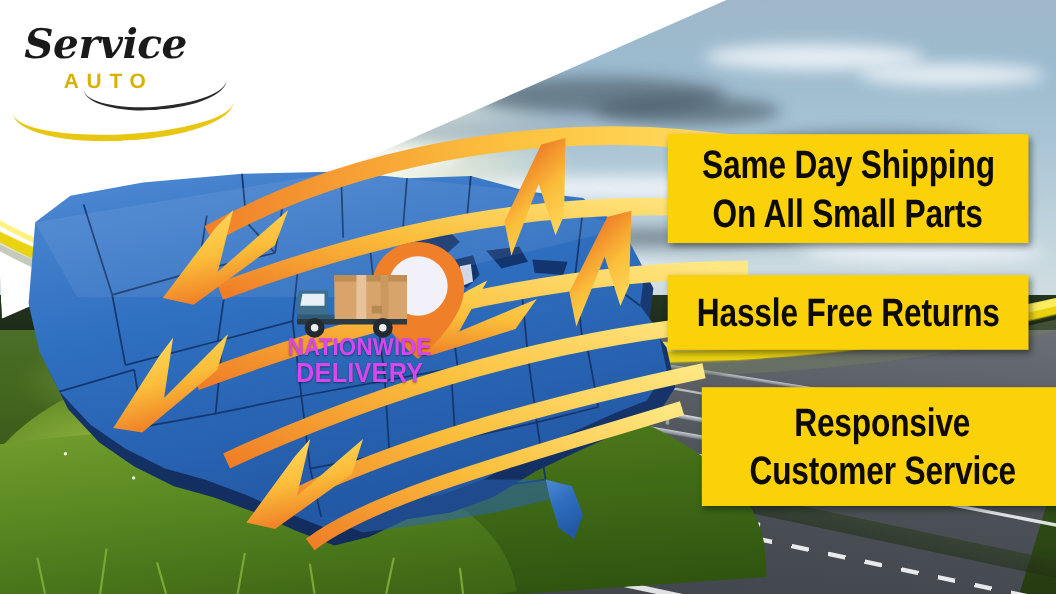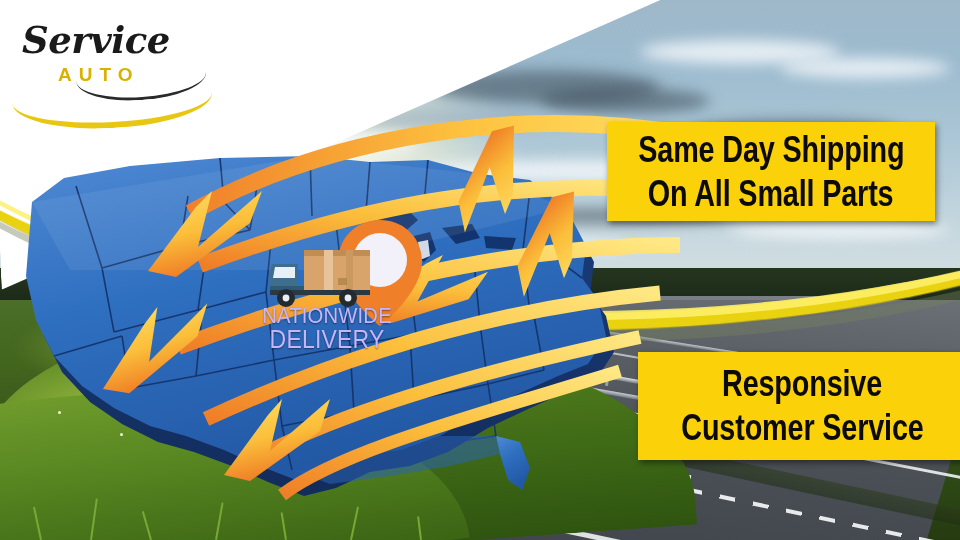--- a/index.html
+++ b/index.html
@@ -155,21 +155,21 @@
 
   
   .arrows{position:absolute;left:0;top:95px;width:700px;height:420px;pointer-events:none;}
   .arrows svg{display:block;width:100%;height:100%;overflow:visible;}
 
   
   .pinwrap{position:absolute;left:330px;top:218px;width:100px;height:110px;}
   .truckwrap{position:absolute;left:268px;top:248px;width:110px;height:62px;}
   .nwtext{
     position:absolute;left:252px;top:305px;width:150px;text-align:center;
-    color:#c4b5fd;font-weight:400;line-height:1.02;
+    color:#d946ef;font-weight:700;line-height:1.02;
     font-family:"Liberation Sans", sans-serif;
     text-shadow:0 1px 2px rgba(0,0,0,.45);
   }
   .nwtext .l1{font-size:22px;letter-spacing:.2px;transform:scaleX(.92);display:block;}
   .nwtext .l2{font-size:25px;letter-spacing:.2px;transform:scaleX(.92);display:block;}
 
   
   .box{
     position:absolute;background:#fbd10a;
     display:flex;flex-direction:column;align-items:center;justify-content:center;
@@ -423,19 +423,22 @@
   <div class="nwtext">
     <span class="l1">NATIONWIDE</span>
     <span class="l2">DELIVERY</span>
   </div>
 
   <div class="box" id="box1">
     <span>Same Day Shipping</span>
     <span>On All Small Parts</span>
   </div>
 
+  <div class="box" id="box2">
+    <span>Hassle Free Returns</span>
+  </div>
 
   <div class="box" id="box3">
     <span>Responsive</span>
     <span>Customer Service</span>
   </div>
 
 </div>
 
 </body></html>

